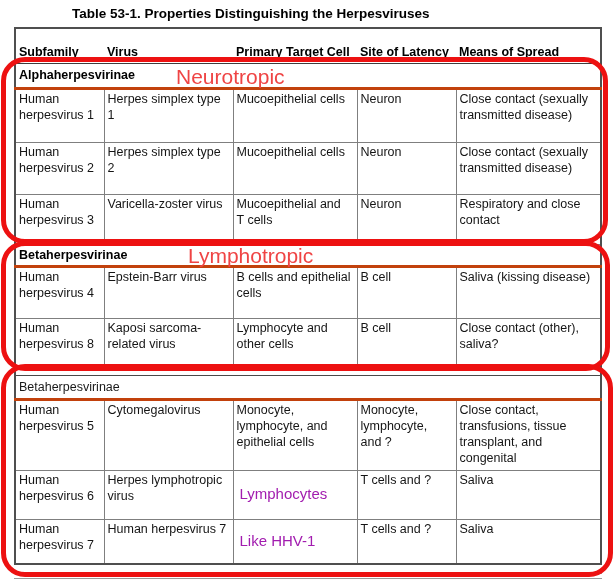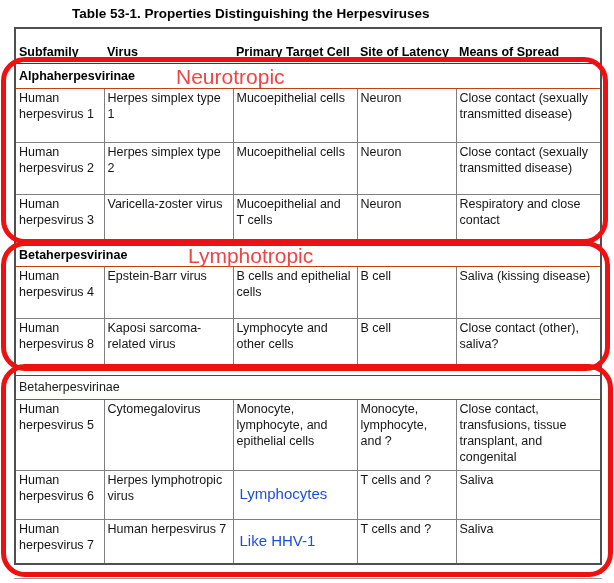--- a/index.html
+++ b/index.html
@@ -17,26 +17,26 @@
     border:2px solid #4f4f4f;
     font-size:12.5px; line-height:1.28; color:#151515;
   }
   col.c1{width:89px} col.c2{width:129px} col.c3{width:124px} col.c4{width:99px} col.c5{width:145px}
   th, td { padding:1px 6px 2px 3px; text-align:left; font-weight:normal; overflow:hidden; }
   thead th {
     vertical-align:bottom; font-weight:bold; border:none; border-bottom:1px solid #3d3d3d;
     padding-bottom:3px; color:#000;
   }
   tr.band th {
-    font-weight:bold; border-top:1px solid #4a4a4a; border-bottom:1px solid #c2410c;
+    font-weight:bold; border-top:1px solid #4a4a4a; border-bottom:3px solid #c2410c;
     vertical-align:middle; padding-top:2px; color:#000;
   }
   tr.band th.regular { font-weight:normal; color:#1a1a1a; }
   td.cell { border:1px solid #7f7f7f; vertical-align:top; }
-  td.annot { font-size:15px; color:#1d4ed8; vertical-align:middle; padding-left:6px; }
+  td.annot { font-size:15px; color:#a21caf; vertical-align:middle; padding-left:6px; }
   tr.spacer td { border:none; height:8px; padding:0; }
   #graybar {
     position:absolute; left:14px; top:573px; width:588px; height:4px;
     border-top:1px solid #9a9a9a; border-bottom:1px solid #9a9a9a;
   }
   .redbox {
     position:absolute; border:5px solid #ed1111; border-radius:24px;
     box-sizing:border-box; pointer-events:none; background:transparent;
   }
   #box-alpha { left:1px;  top:57px;  width:607px; height:187px; }

